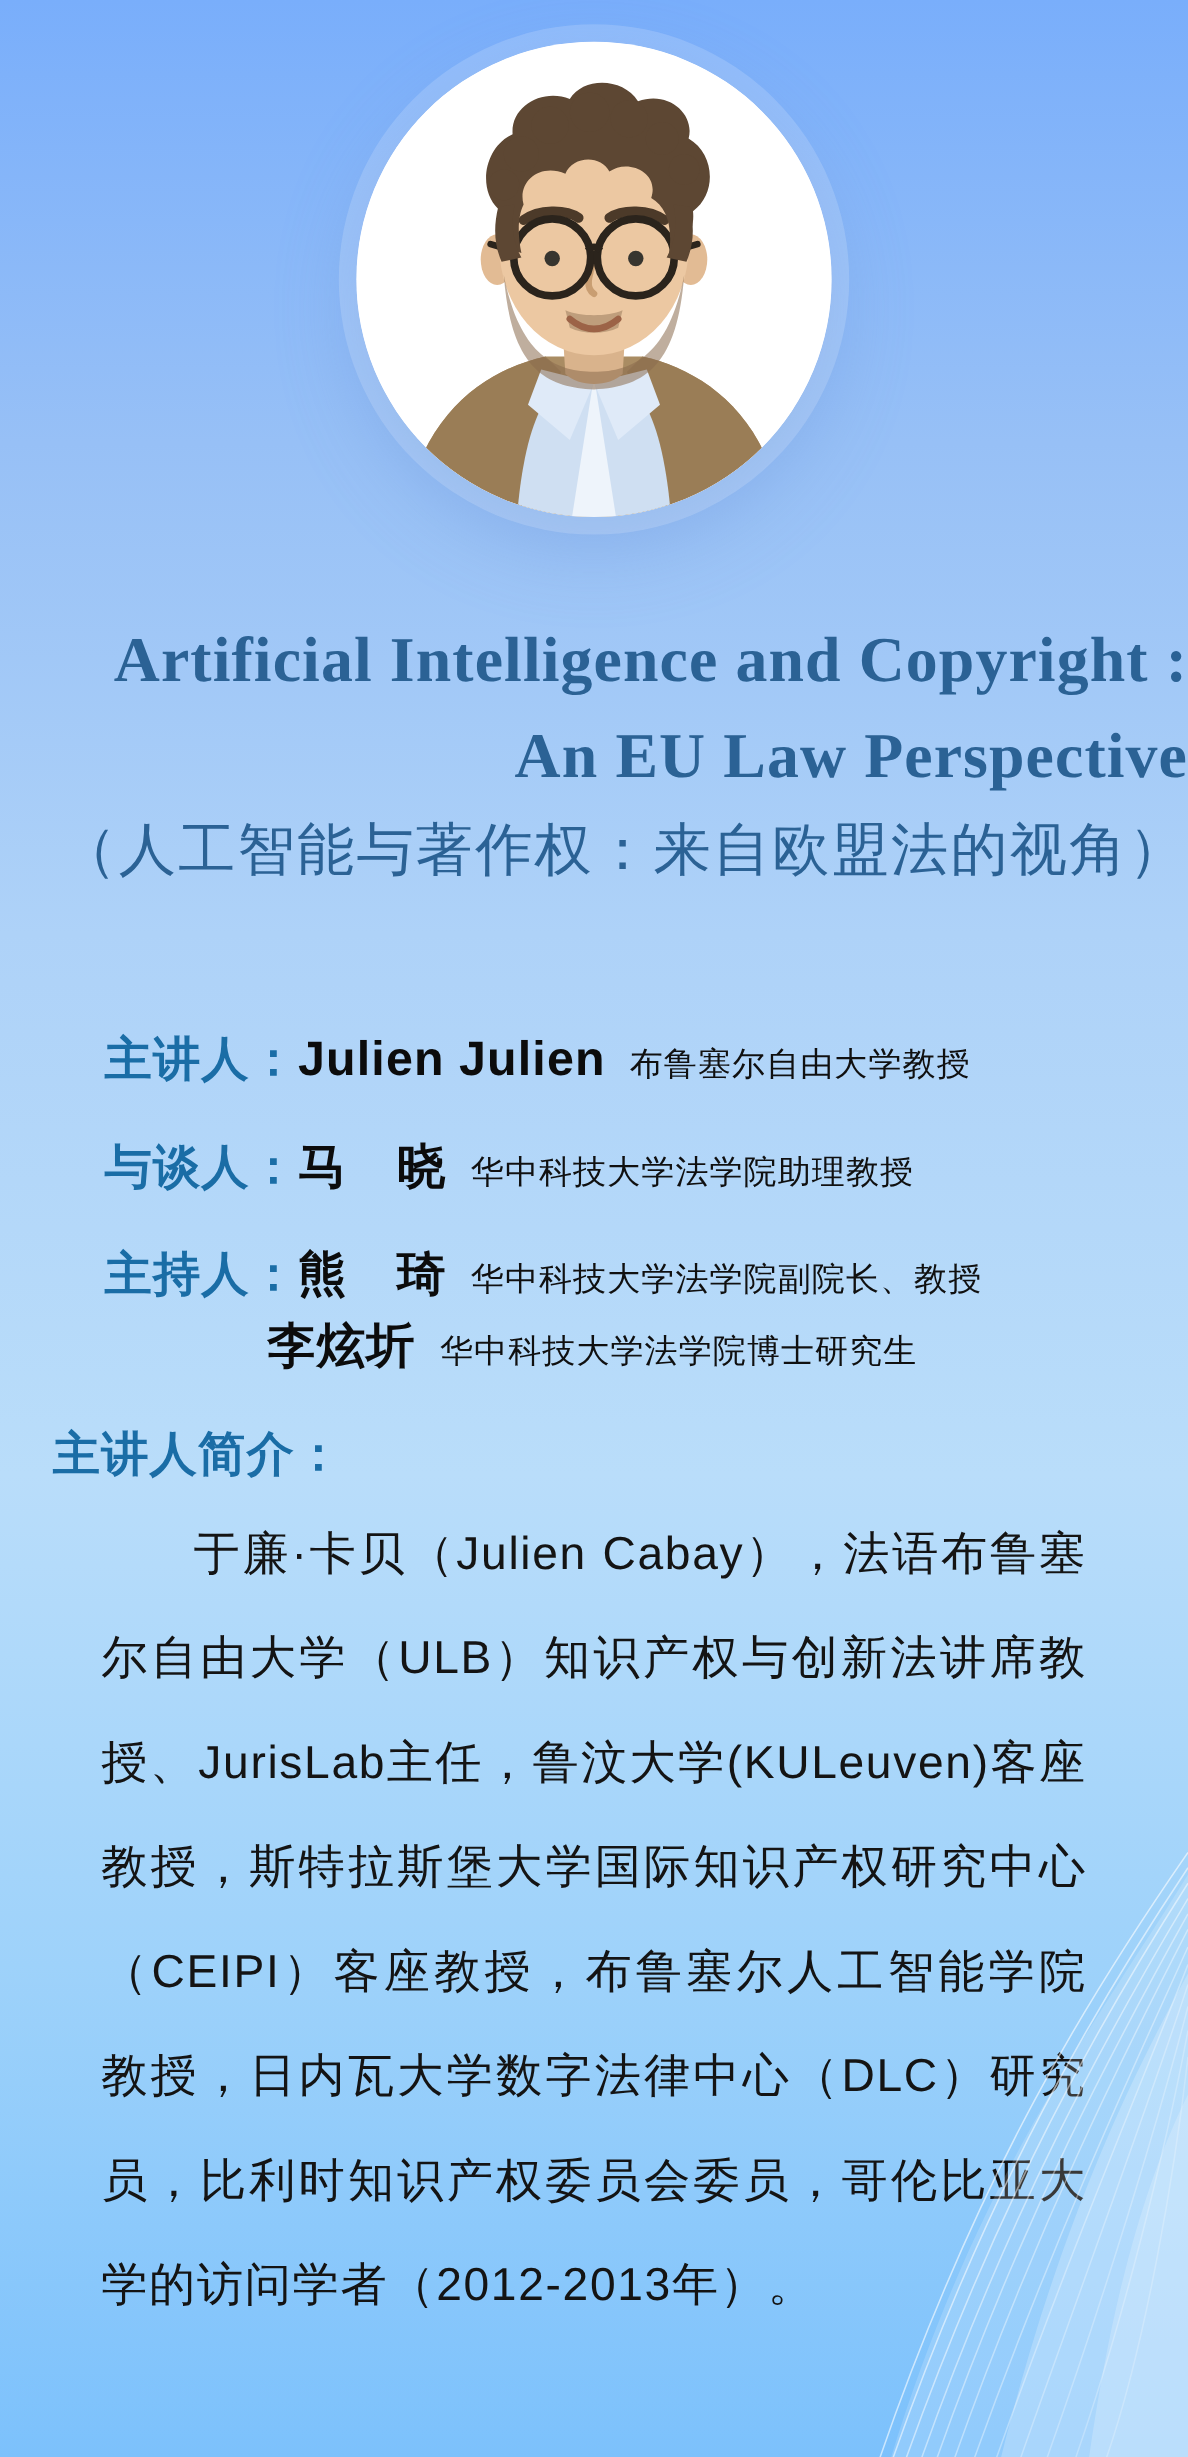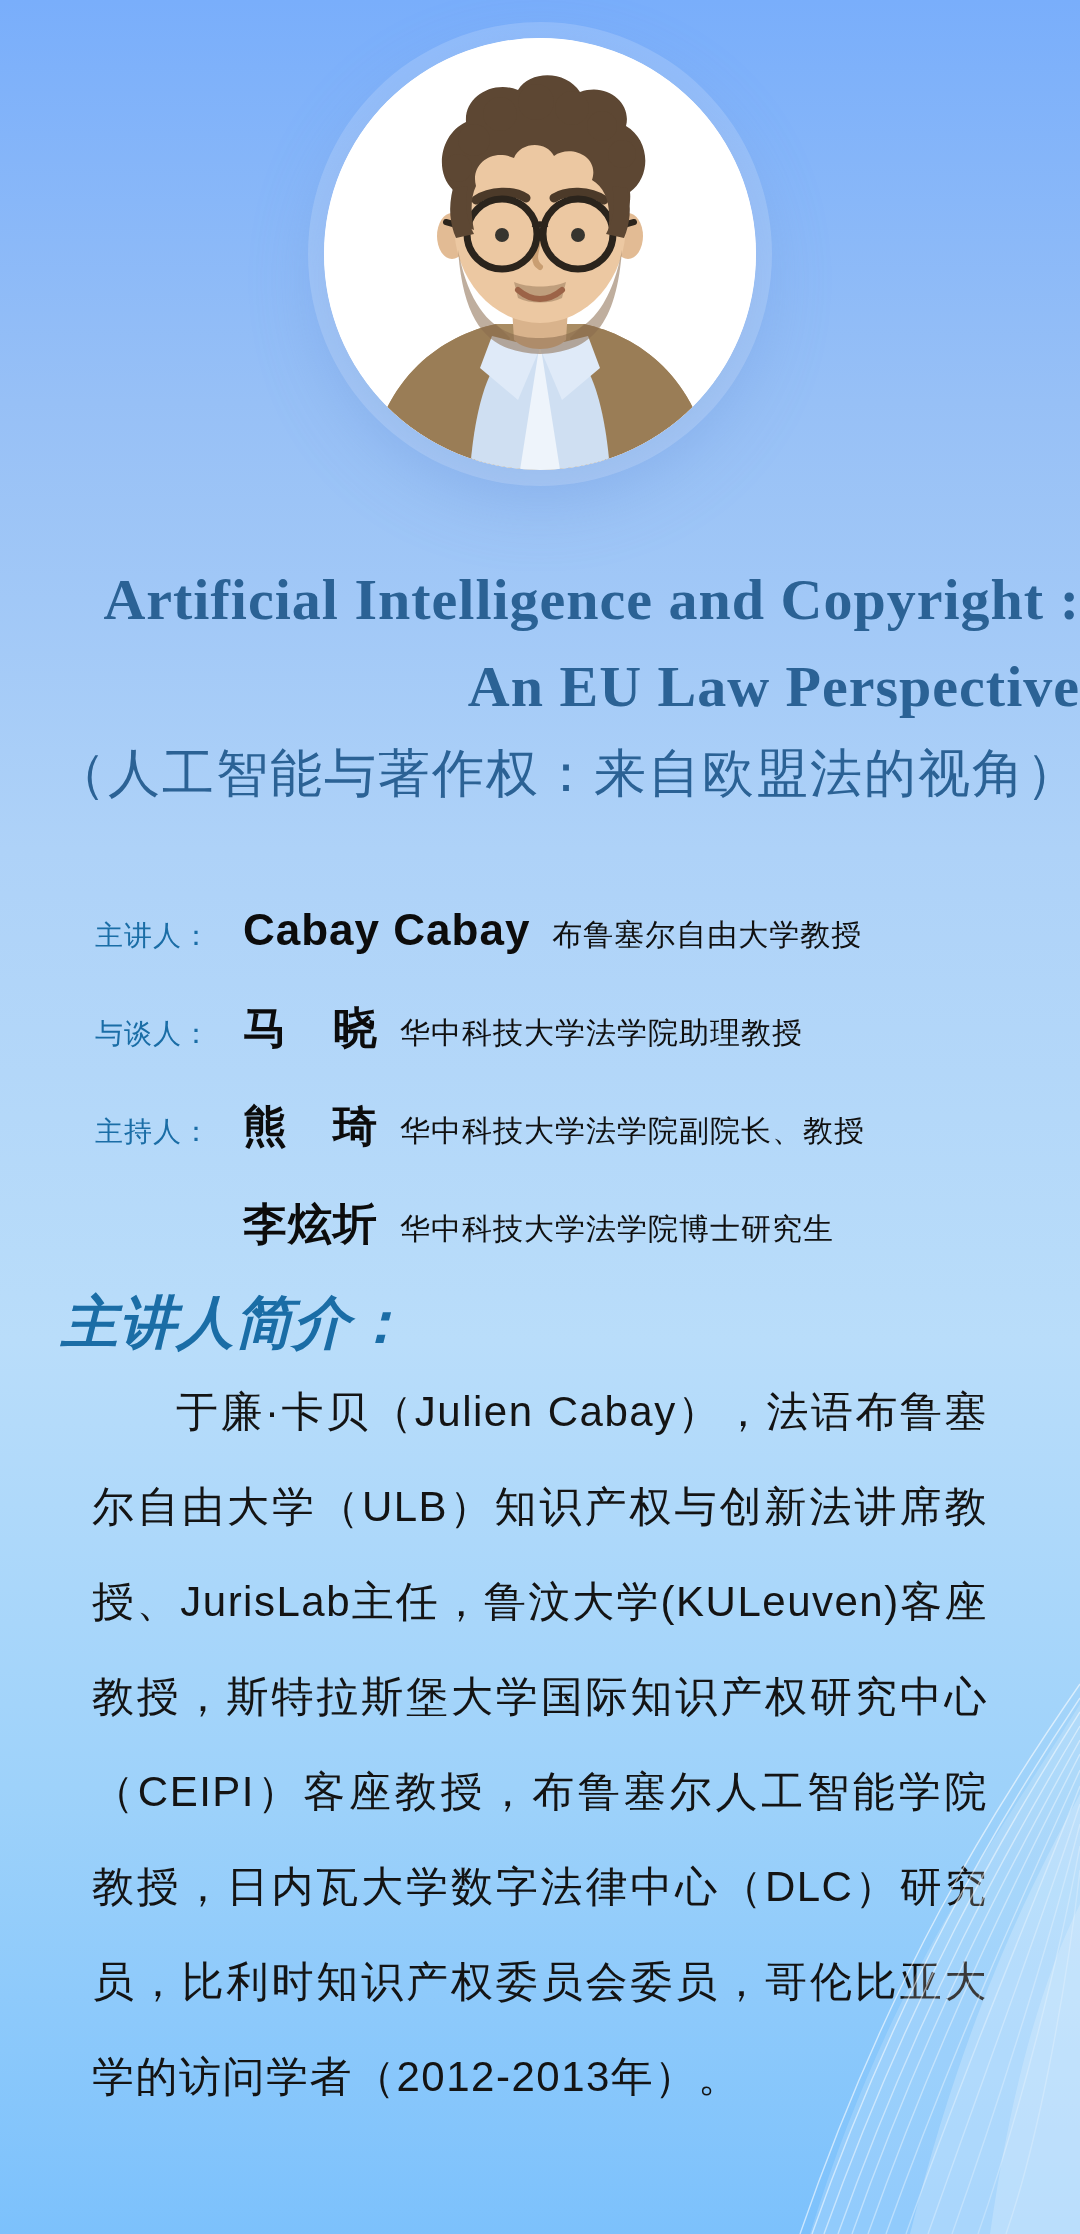--- a/index.html
+++ b/index.html
@@ -41,43 +41,43 @@
   
   .info-list{margin-top:86px;padding:0 60px 0 95px;}
   .info-row{
     display:flex;align-items:baseline;
     height:52px;line-height:52px;
     margin-bottom:46px;
     white-space:nowrap;
   }
   .info-label{
     flex:0 0 148px;
-    font-size:28px;font-weight:400;
+    font-size:43px;font-weight:700;
     color:#1a6da6;
     letter-spacing:1px;
+    margin-top:33px;
   }
   .info-name{
     font-size:44px;font-weight:700;
     color:#0c0c0c;
     margin-right:22px;
     letter-spacing:1px;
   }
   .info-desc{
     font-size:30px;font-weight:400;
     color:#101010;
     letter-spacing:1px;
   }
   
   .bio-heading{
     height:52px;line-height:52px;
-    padding-left:61px;
-    font-size:57px;font-weight:700;
+    padding-left:48px;
+    font-size:43px;font-weight:700;
     color:#1a6da6;
     letter-spacing:1px;
-    font-style:italic;
   }
   .bio-text{
     margin:16px 0 0 0;
     padding:0 92px;
     font-size:42px;
     line-height:95px;
     letter-spacing:1.5px;
     color:#141414;
     text-align:justify;
     text-indent:2em;
@@ -159,21 +159,21 @@
 
   <div class="title-block">
     <h1 class="title-en">Artificial Intelligence and Copyright :</h1>
     <h1 class="title-en">An EU Law Perspective</h1>
     <h2 class="title-zh">（人工智能与著作权：来自欧盟法的视角）</h2>
   </div>
 
   <div class="info-list">
     <div class="info-row">
       <span class="info-label">主讲人：</span>
-      <span class="info-name">Cabay Cabay</span>
+      <span class="info-name">Julien Julien</span>
       <span class="info-desc">布鲁塞尔自由大学教授</span>
     </div>
 
     <div class="info-row">
       <span class="info-label">与谈人：</span>
       <span class="info-name">马　晓</span>
       <span class="info-desc">华中科技大学法学院助理教授</span>
     </div>
 
     <div class="info-row">

